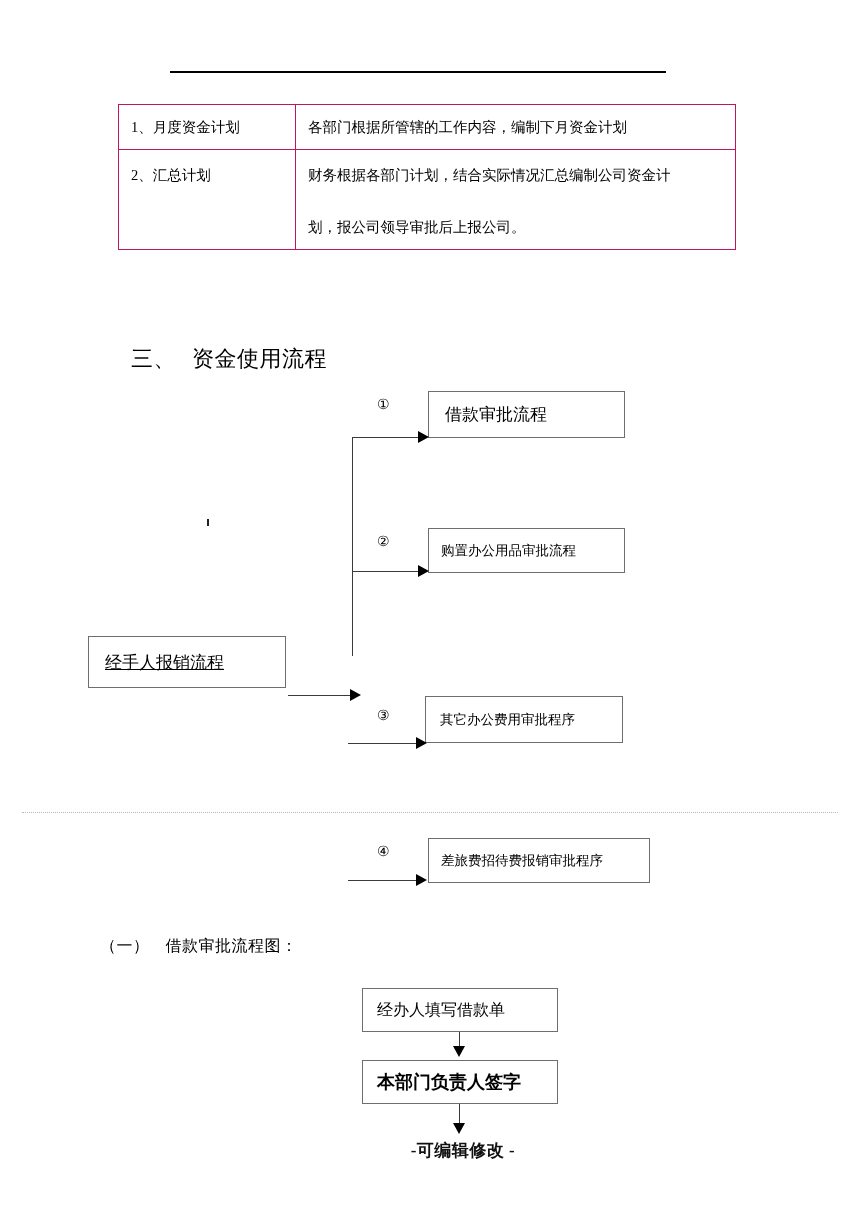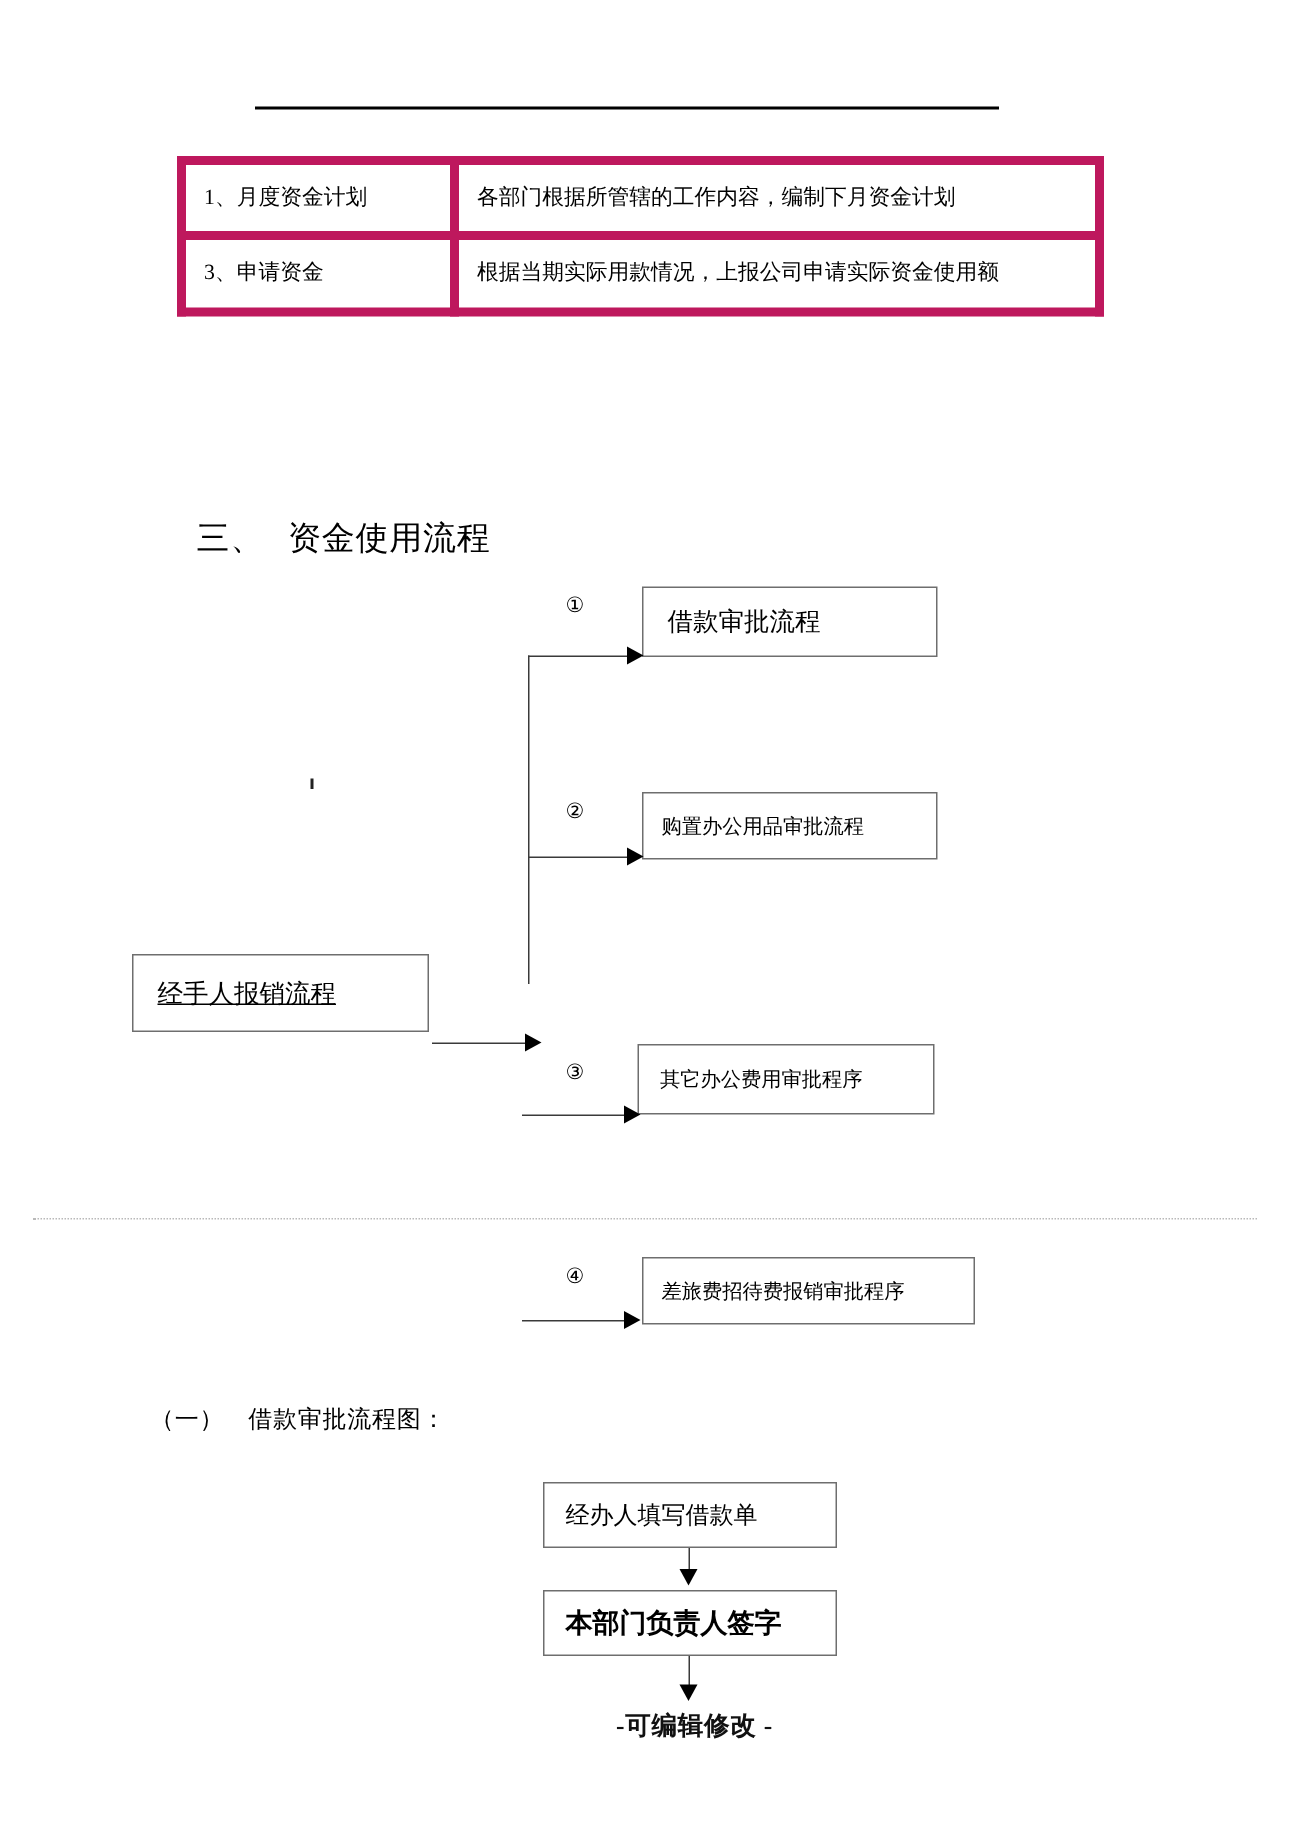--- a/index.html
+++ b/index.html
@@ -32,21 +32,21 @@
   
   .plan-table {
     position: absolute;
     left: 118px;
     top: 104px;
     width: 618px;
     border-collapse: collapse;
     table-layout: fixed;
   }
   .plan-table td {
-    border: 6px solid #be185d;
+    border: 1px solid #be185d;
     font-size: 14.5px;
     line-height: 1.95;
     padding: 8px 12px 8px 12px;
     vertical-align: middle;
     font-family: "Liberation Serif", "DejaVu Serif", serif;
   }
   .plan-table td.c-label {
     width: 152px;
   }
   .plan-table tr.tall td {
@@ -203,24 +203,25 @@
   <div class="top-rule"></div>
 
   <table class="plan-table">
     <tbody>
       <tr>
         <td class="c-label">1、月度资金计划</td>
         <td>
           <span class="cell-line">各部门根据所管辖的工作内容，编制下月资金计划</span>
         </td>
       </tr>
-      <tr>
-        <td class="c-label">3、申请资金</td>
+      <tr class="tall">
+        <td class="c-label">2、汇总计划</td>
         <td>
-          <span class="cell-line">根据当期实际用款情况，上报公司申请实际资金使用额</span>
+          <span class="cell-line">财务根据各部门计划，结合实际情况汇总编制公司资金计</span>
+          <span class="cell-line">划，报公司领导审批后上报公司。</span>
         </td>
       </tr>
     </tbody>
   </table>
 
   <div class="h-section" id="heading-three">
     <span class="h-num">三、</span><span>资金使用流程</span>
   </div>
 
   <div class="fbox" id="box-loan">

